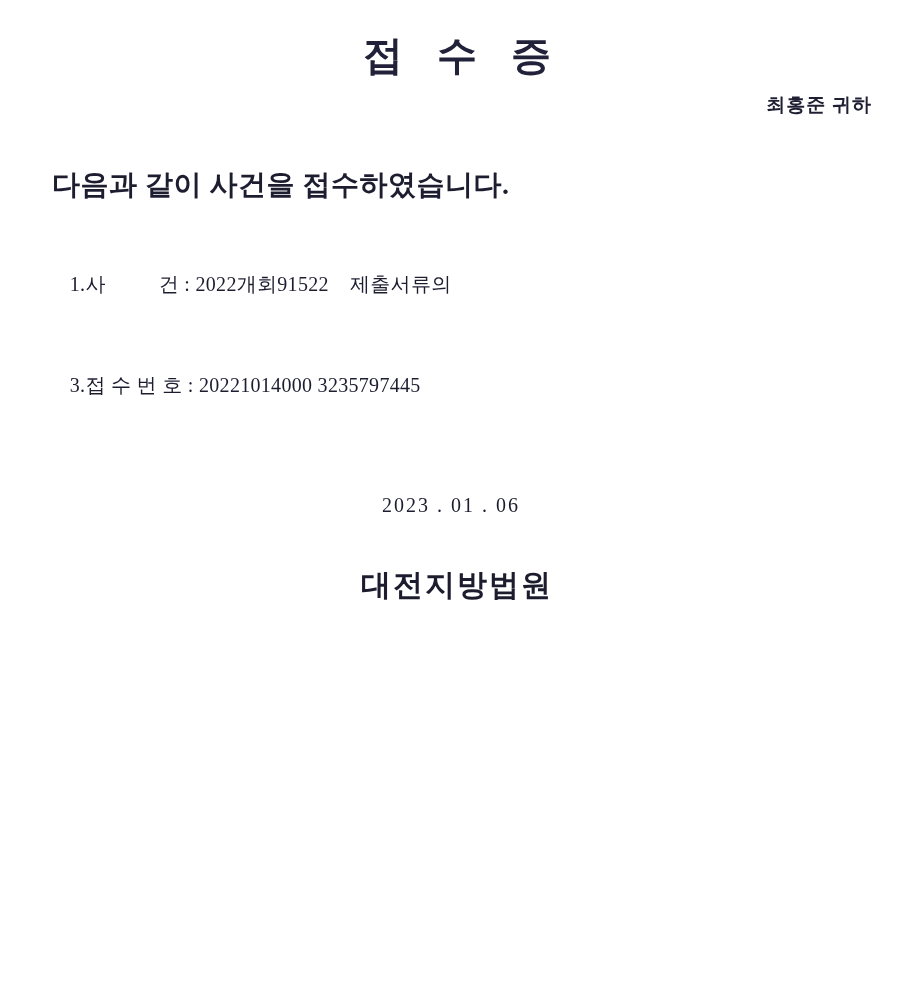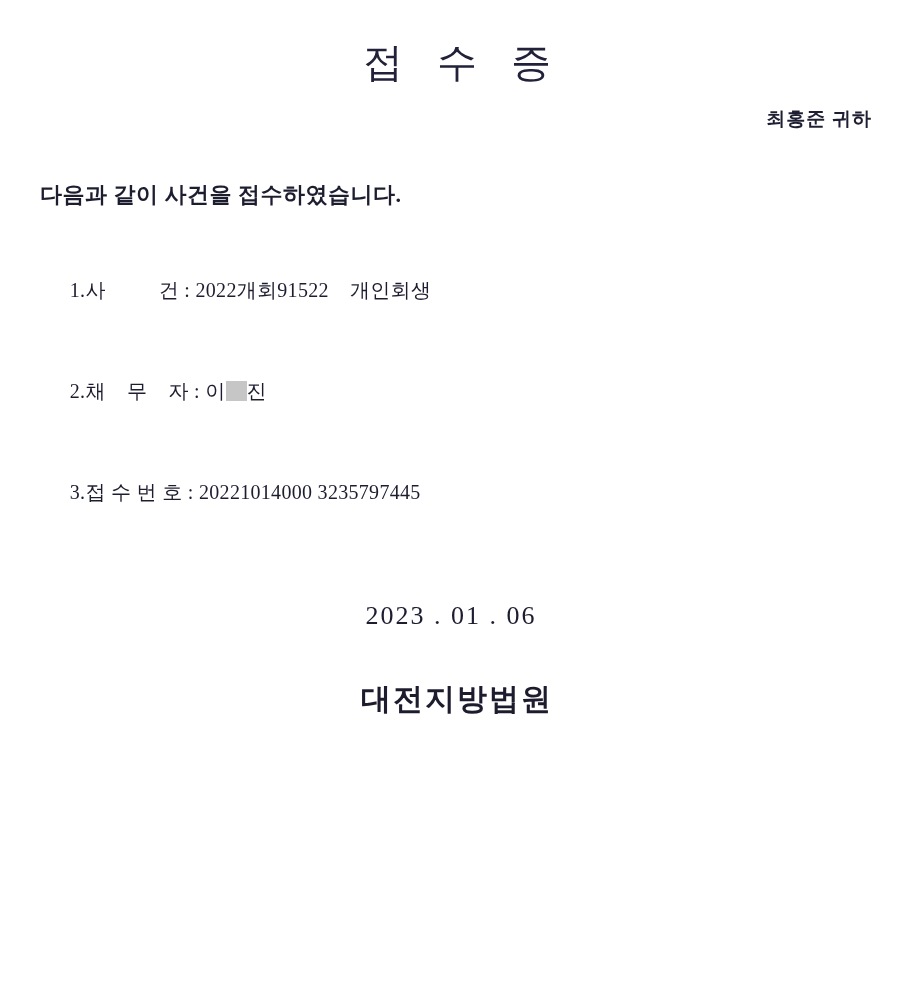--- a/index.html
+++ b/index.html
@@ -17,42 +17,42 @@
   }
   .page {
     width: 914px;
     height: 989px;
     position: relative;
     box-sizing: border-box;
   }
   .doc-title {
     text-align: center;
     font-size: 40px;
-    font-weight: normal;
+    font-weight: bold;
     letter-spacing: 12px;
     color: #21213a;
-    margin: 16px;
+    margin: 9px;
     padding-top: 19px;
     padding-left: 12px;
   }
   .recipient {
     text-align: right;
     font-size: 19px;
     font-weight: bold;
     letter-spacing: 1px;
     color: #1f1f33;
     padding-right: 42px;
   }
   .intro {
-    font-size: 22px;
+    font-size: 28px;
     font-weight: bold;
     letter-spacing: 0.5px;
     color: #1d1d30;
     margin-top: 48px;
-    padding-left: 40px;
+    padding-left: 52px;
   }
   .items {
     margin-top: 44px;
     padding-left: 38px;
   }
   .item {
     font-size: 20px;
     color: #1d1d30;
     margin-bottom: 28px;
     white-space: pre;
@@ -64,21 +64,21 @@
   }
   .redaction {
     display: inline-block;
     width: 21px;
     height: 20px;
     background: #c6c6c6;
     vertical-align: -3px;
   }
   .date-line {
     text-align: center;
-    font-size: 26px;
+    font-size: 20px;
     letter-spacing: 2px;
     color: #1d1d30;
     margin-top: 72px;
     padding-right: 12px;
   }
   .court {
     text-align: center;
     font-size: 30px;
     font-weight: bold;
     letter-spacing: 2px;
@@ -94,26 +94,23 @@
 
   <h1 class="doc-title">접 수 증</h1>
 
   <div class="recipient">최홍준 귀하</div>
 
   <div class="intro">다음과 같이 사건을 접수하였습니다.</div>
 
   <div class="items">
 
     <div class="item">
-      <span>1.</span><span class="label">사          건</span><span> : </span><span>2022개회91522    개인회생</span>
+      <span>1.</span><span class="label">사          건</span><span> : </span><span>2022개회91522    제출서류의</span>
     </div>
 
-    <div class="item">
-      <span>2.</span><span class="label">채    무    자</span><span> : </span><span>이</span><span class="redaction"></span><span>진</span>
-    </div>
 
     <div class="item">
       <span>3.</span><span class="label">접 수 번 호</span><span> : </span><span>20221014000 3235797445</span>
     </div>
 
 
 
   </div>
 
   <div class="date-line">2023 . 01 . 06</div>

